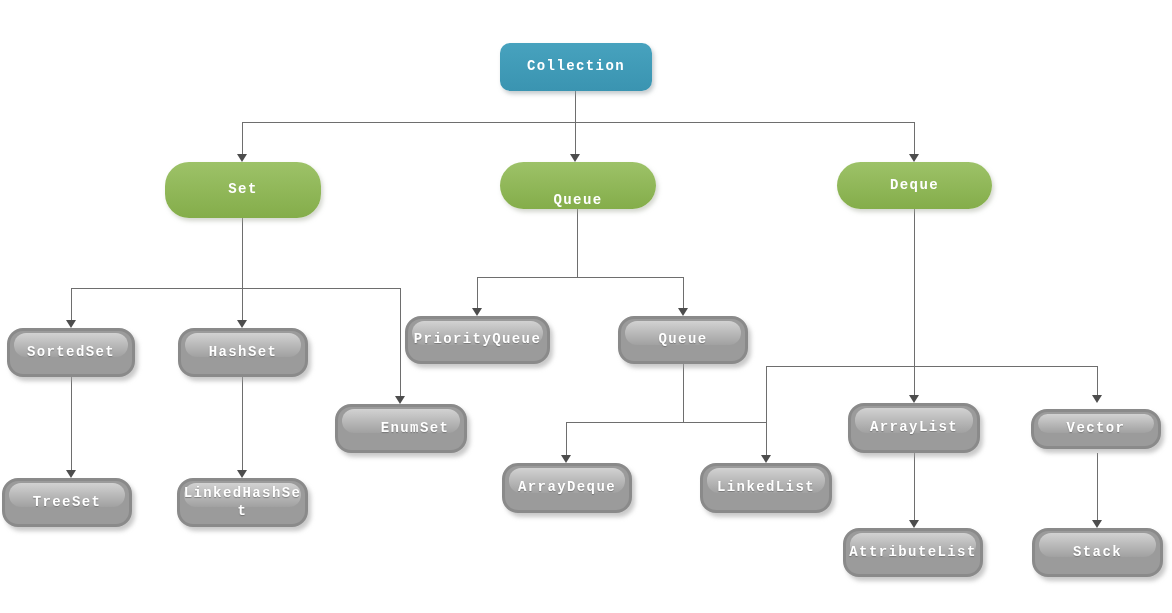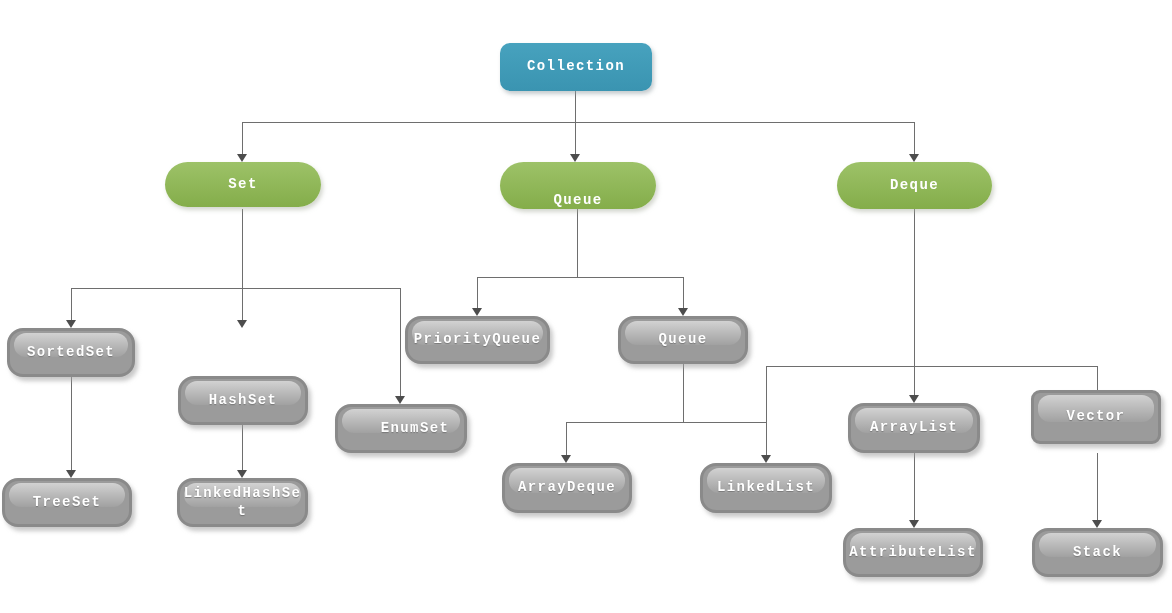--- a/index.html
+++ b/index.html
@@ -102,34 +102,34 @@
   <div class="arrow" style="left:1092px;top:395px;"></div>
   <div class="vline" style="left:914px;top:453px;height:67px;"></div>
   <div class="arrow" style="left:909px;top:520px;"></div>
   <div class="vline" style="left:1097px;top:453px;height:67px;"></div>
   <div class="arrow" style="left:1092px;top:520px;"></div>
 
   <div class="node root" style="left:500px;top:43px;width:152px;height:48px;">
     <span class="lbl">Collection</span>
   </div>
 
-  <div class="node branch" style="left:165px;top:162px;width:156px;height:45px;">
+  <div class="node branch" style="left:165px;top:162px;width:156px;height:56px;">
     <span class="lbl">Set</span>
   </div>
   <div class="node branch" style="left:500px;top:162px;width:156px;height:47px;align-items:flex-end;">
     <span class="lbl">Queue</span>
   </div>
   <div class="node branch" style="left:837px;top:162px;width:155px;height:47px;">
     <span class="lbl">Deque</span>
   </div>
 
   <div class="node leaf" style="left:7px;top:328px;width:128px;height:49px;">
     <span class="lbl">SortedSet</span>
   </div>
-  <div class="node leaf" style="left:178px;top:328px;width:130px;height:49px;margin-top:48px;">
+  <div class="node leaf" style="left:178px;top:328px;width:130px;height:49px;">
     <span class="lbl">HashSet</span>
   </div>
   <div class="node leaf" style="left:405px;top:316px;width:145px;height:48px;">
     <span class="lbl">PriorityQueue</span>
   </div>
   <div class="node leaf" style="left:618px;top:316px;width:130px;height:48px;">
     <span class="lbl">Queue</span>
   </div>
   <div class="node leaf" style="left:335px;top:404px;width:132px;height:49px;padding-left:28px;">
     <span class="lbl">EnumSet</span>
@@ -142,21 +142,21 @@
   </div>
   <div class="node leaf" style="left:177px;top:478px;width:131px;height:49px;">
     <span class="lbl">LinkedHashSet</span>
   </div>
   <div class="node leaf" style="left:700px;top:463px;width:132px;height:50px;">
     <span class="lbl">LinkedList</span>
   </div>
   <div class="node leaf" style="left:848px;top:403px;width:132px;height:50px;">
     <span class="lbl">ArrayList</span>
   </div>
-  <div class="node leaf" style="left:1031px;top:390px;width:130px;height:54px;border-radius:9px;">
+  <div class="node leaf" style="left:1031px;top:409px;width:130px;height:40px;">
     <span class="lbl">Vector</span>
   </div>
   <div class="node leaf" style="left:843px;top:528px;width:140px;height:49px;text-align:right;">
     <span class="lbl">AttributeList</span>
   </div>
   <div class="node leaf" style="left:1032px;top:528px;width:131px;height:49px;">
     <span class="lbl">Stack</span>
   </div>
 
 </div>

